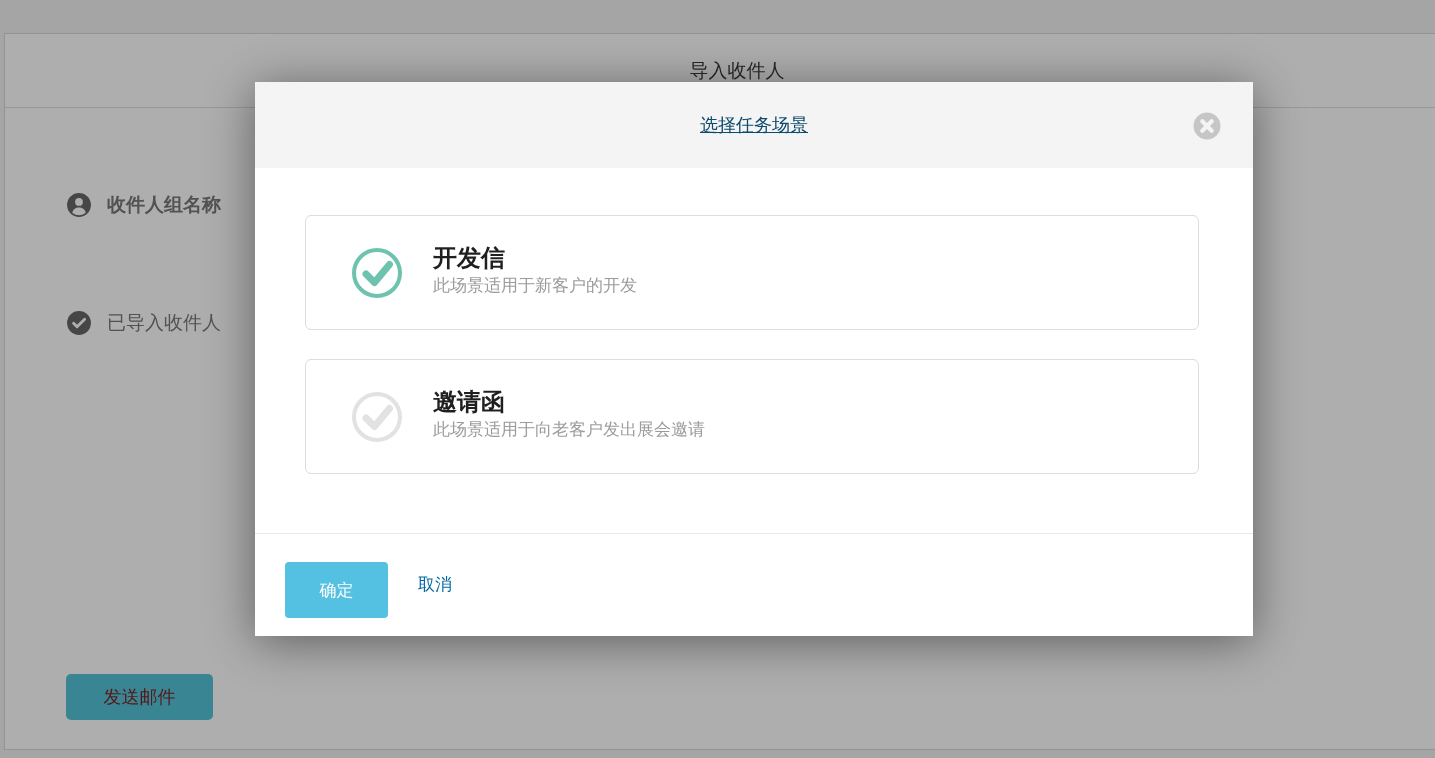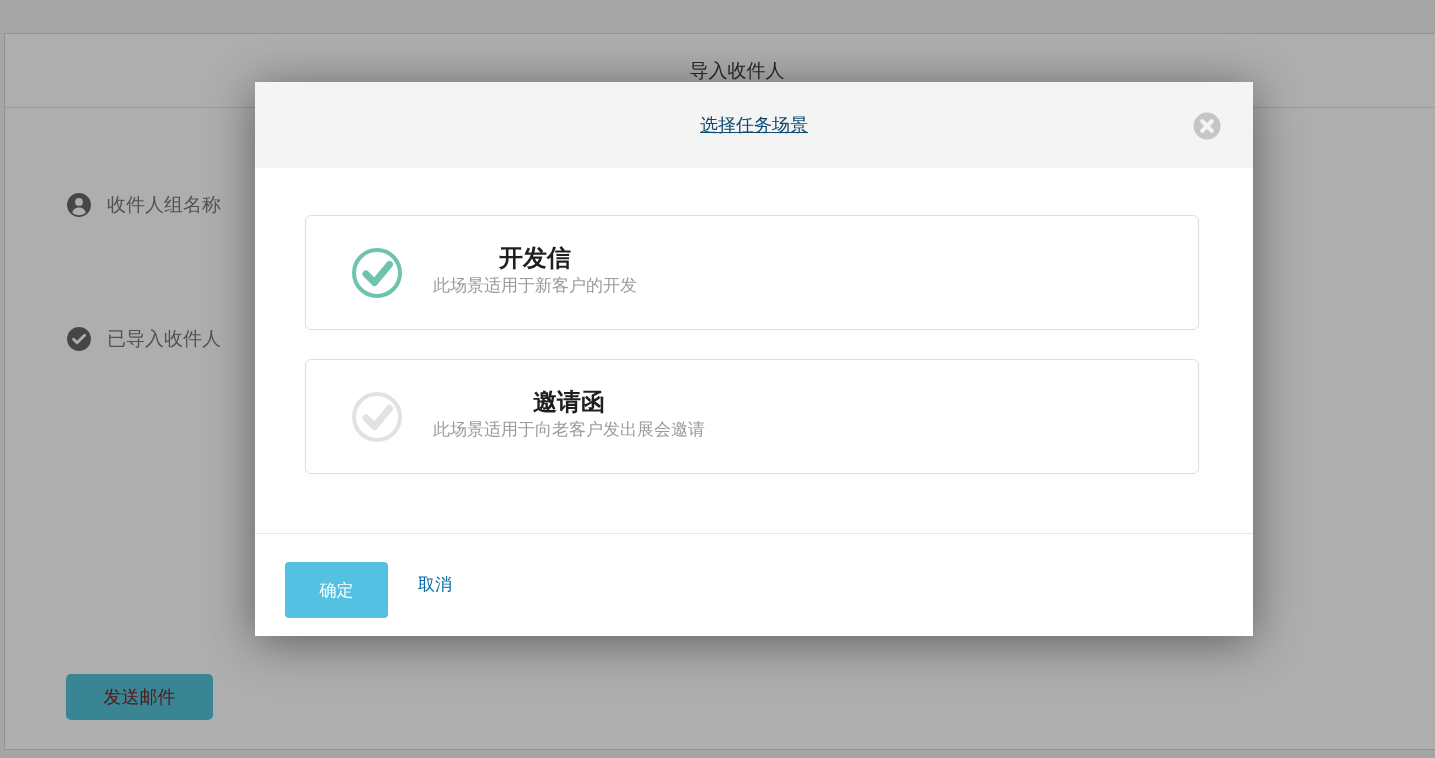--- a/index.html
+++ b/index.html
@@ -8,22 +8,22 @@
 
   .page { position:relative; width:1435px; height:758px; background:#f0f0f0; overflow:hidden; }
 
   
   .panel { position:absolute; left:4px; top:33px; width:1433px; height:717px;
            background:#fdfdfd; border:1px solid #d6d6d6; }
   .panel-header { height:74px; border-bottom:1px solid #dcdcdc; display:flex;
                   align-items:center; padding-left:33px; font-size:19px; color:#3a3a3a;justify-content:center; }
   .step-row { position:absolute; left:61px; display:flex; align-items:center; gap:15px;
               font-size:19px; color:#777; }
-  .step-row.row1 { top:158px; }
-  .step-row.row2 { top:292px; }
+  .step-row.row1 { top:158px;font-weight:bold; }
+  .step-row.row2 { top:276px; }
   .step-row .ic { width:26px; height:26px; flex:0 0 26px; }
   .send-btn { position:absolute; left:61px; top:640px; width:147px; height:46px;
               background:#53c1d5; color:#7f1d1d; border:none; border-radius:5px;
               font-size:18px; cursor:pointer; }
 
   
   .overlay { position:absolute; inset:0; background:rgba(0,0,0,0.31); z-index:5; }
 
   
   .modal { position:absolute; left:255px; top:82px; width:998px; height:554px;
@@ -32,21 +32,21 @@
                   align-items:center; justify-content:center; font-size:18px; color:#0c4a6e;text-decoration:underline; }
   .close-btn { position:absolute; right:31px; top:29px; width:30px; height:30px;
                border:none; background:none; padding:0; cursor:pointer; line-height:0; }
 
   .modal-body { padding:47px 54px 0 50px; }
   .option-card { position:relative; height:115px; border:1px solid #ddd; border-radius:6px;
                  background:#fff; cursor:pointer; }
   .option-card + .option-card { margin-top:29px; }
   .option-check { position:absolute; left:45px; top:31px; width:52px; height:52px; line-height:0; }
   .option-text { position:absolute; left:127px; top:26px; }
-  .option-title { font-size:24px; font-weight:700; color:#1f1f1f;text-align:center; }
+  .option-title { font-size:24px; font-weight:700; color:#1f1f1f; }
   .option-desc { font-size:17px; color:#9b9b9b; }
 
   .modal-footer { position:absolute; left:0; bottom:0; width:100%; height:103px;
                   border-top:1px solid #e8e8e8; background:#fff; }
   .confirm-btn { position:absolute; left:30px; top:28px; width:103px; height:56px;
                  background:#55c1e2; color:#fff; border:none; border-radius:4px;
                  font-size:17px; cursor:pointer; }
   .cancel-link { position:absolute; left:163px; top:28px; height:46px; line-height:46px;
                  font-size:17px; color:#0369a1; background:none; border:none; cursor:pointer; }
 </style>

